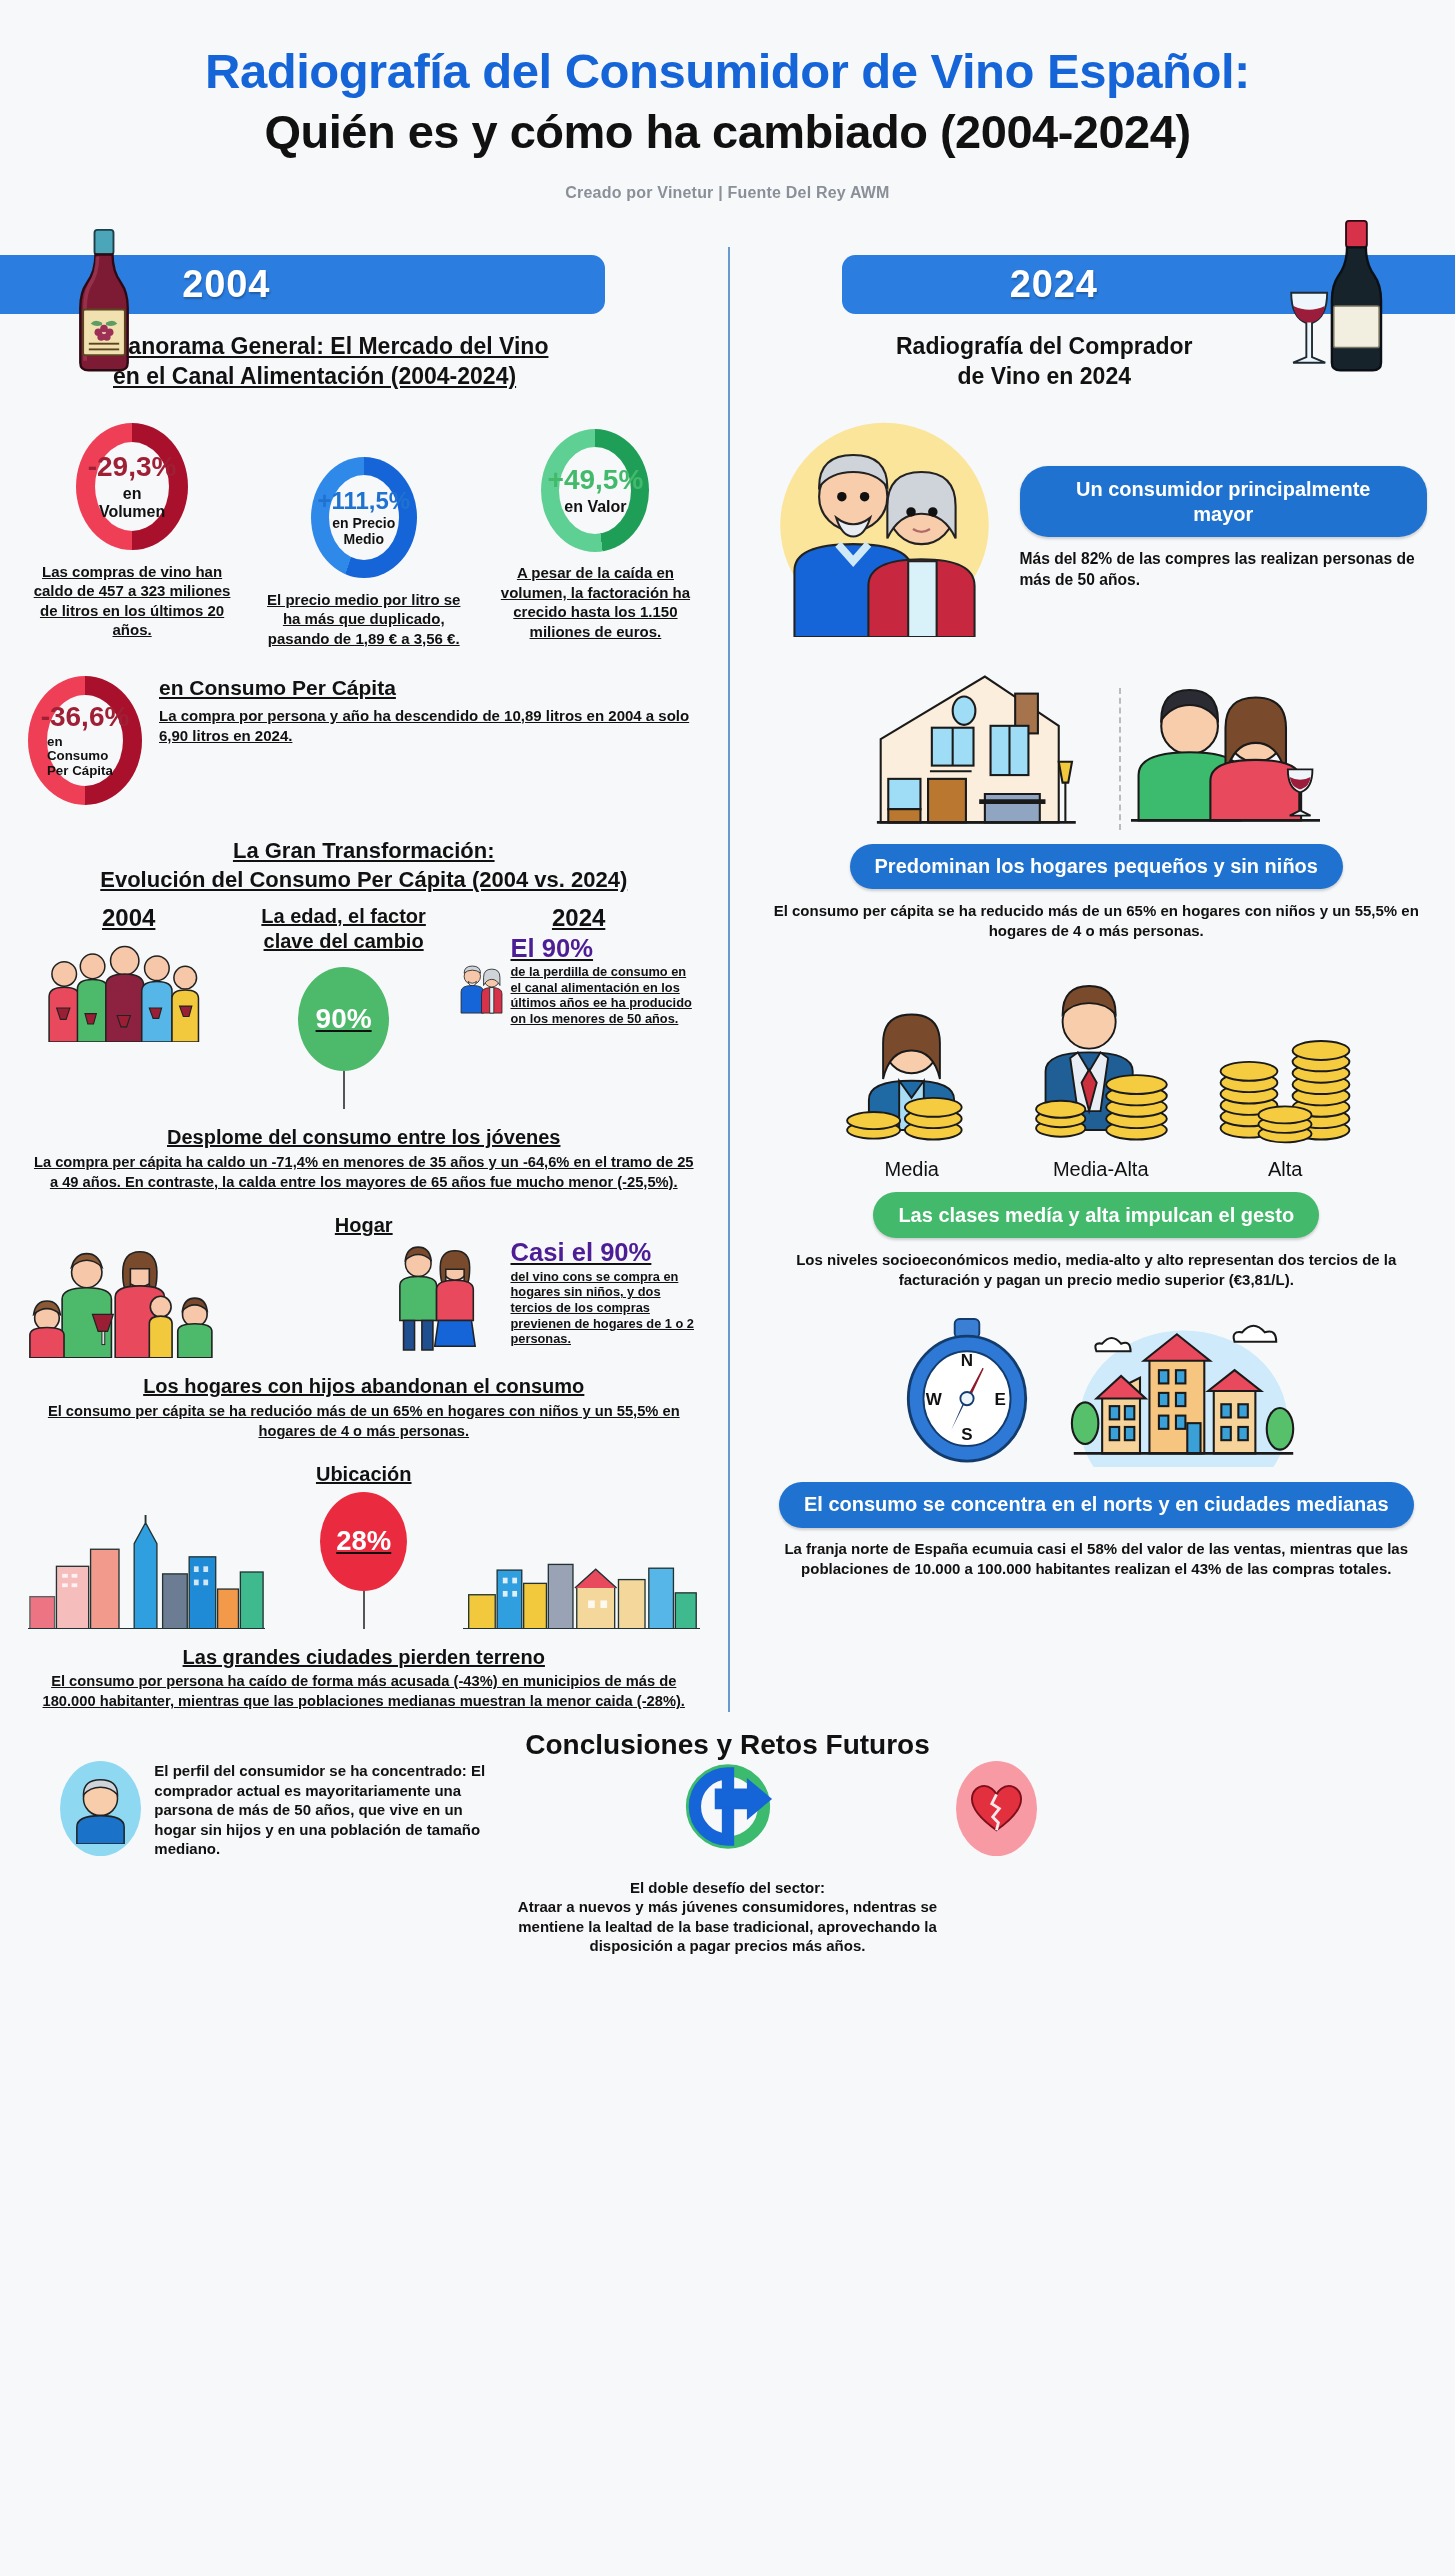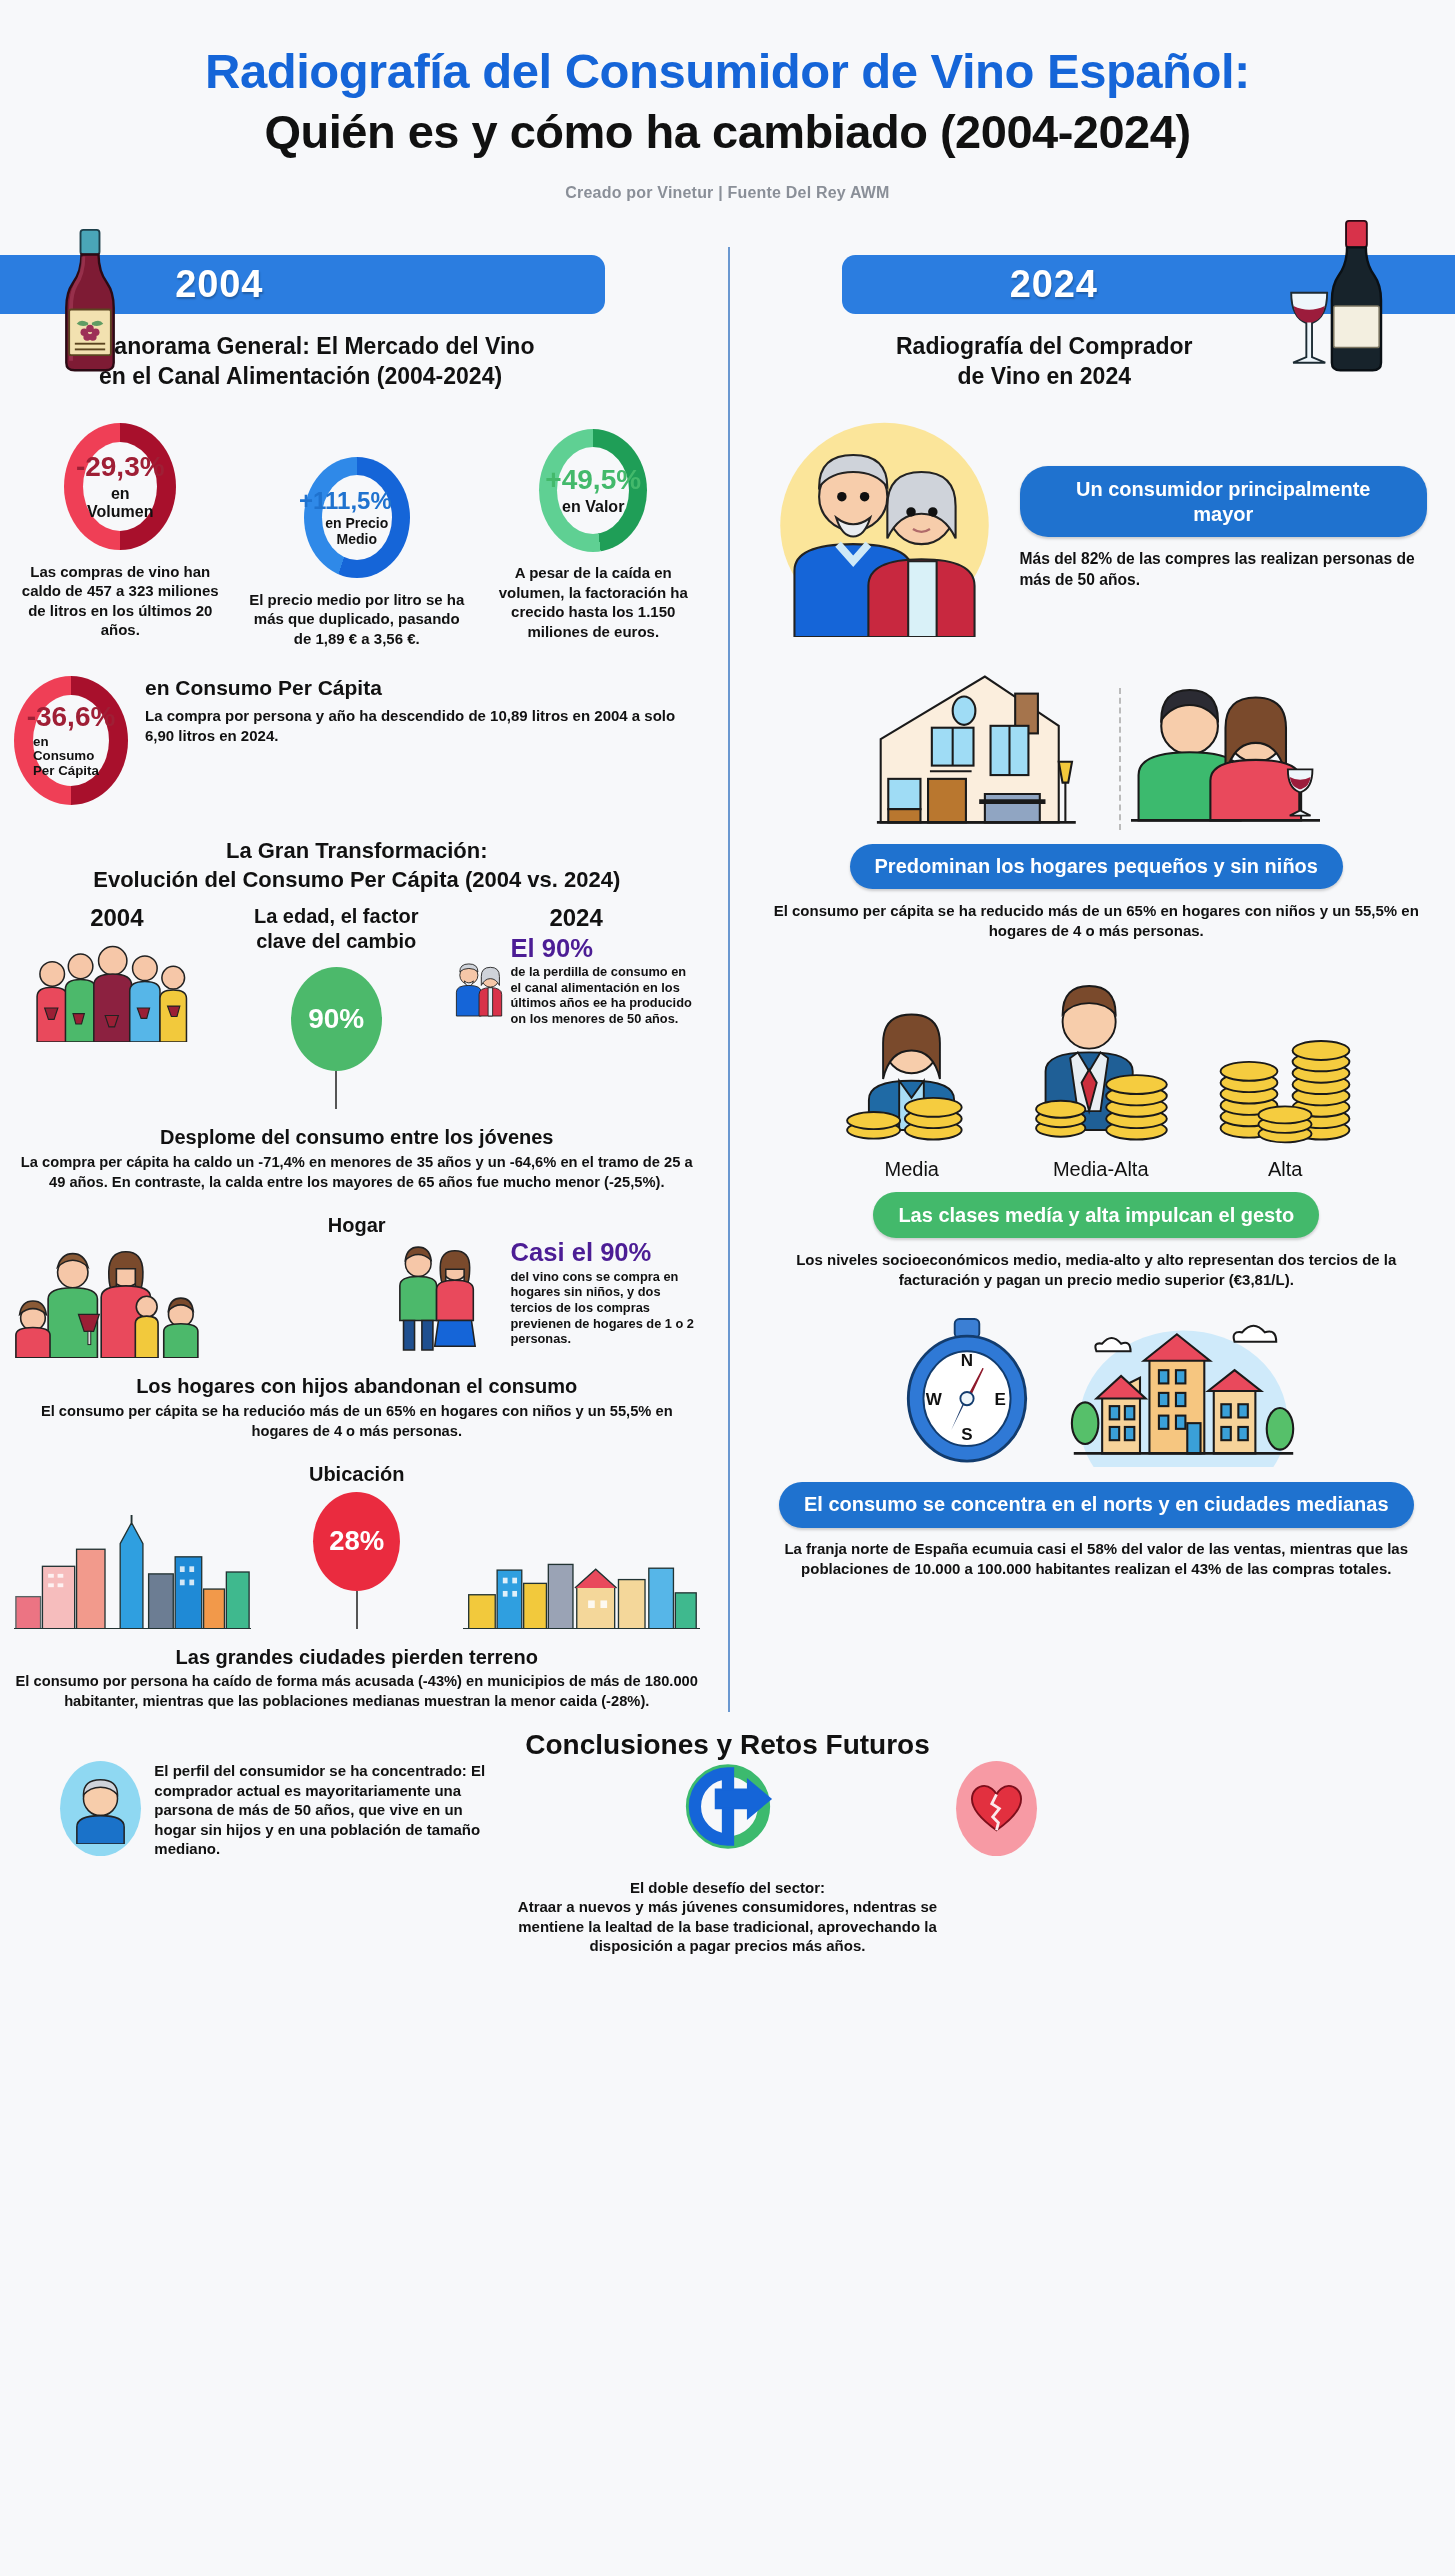--- a/index.html
+++ b/index.html
@@ -22,21 +22,21 @@
     letter-spacing: -0.5px; line-height: 1.15; margin-top: 5.7px;
   }
   .credit {
     font-size: 16px; font-weight: bold; color: #8a8f98;
     margin-top: 25px; letter-spacing: 0.2px;
   }
 
   
   .columns { display: flex; position: relative; margin-top: 36px; }
   .col { width: 50%; position: relative; }
-  .col-left { padding: 0 28px 0 14px; }
+  .col-left { padding: 0 28px 0 28px; text-decoration: underline; }
   .col-right { padding: 0 28px 0 38px; }
   .divider {
     position: absolute; left: 50%; top: 9.5px; bottom: 0;
     width: 2.8px; background: #3b78c2; opacity: .75;
   }
 
   
   .year-banner-wrap { position: relative; height: 91px; }
   .year-band {
     position: absolute; top: 17px; height: 59px;
@@ -197,21 +197,21 @@
           <div class="donut-inner" style="width:74px;height:89px;">
             <div class="donut-big" style="color:#9f1f35;">-29,3%</div>
             <div class="donut-sub">en Volumen</div>
           </div>
         </div>
         <div class="donut-caption">Las compras de vino han caldo de 457 a 323 miliones de litros en los últimos 20 años.</div>
       </div>
 
       <div class="donut-item" style="width:32%;padding-top:34px;">
         <div class="donut" style="width:106px;height:121px;margin:0 auto;background:conic-gradient(#1565d8 0 55%, #2f89e8 55% 100%);">
-          <div class="donut-inner" style="width:70px;height:85px;align-items:flex-end;">
+          <div class="donut-inner" style="width:70px;height:85px;">
             <div class="donut-big" style="color:#1f72cf;font-size:24px;">+111,5%</div>
             <div class="donut-sub" style="font-size:14px;">en Precio Medio</div>
           </div>
         </div>
         <div class="donut-caption">El precio medio por litro se ha más que duplicado, pasando de 1,89 € a 3,56 €.</div>
       </div>
 
       <div class="donut-item" style="width:31%;padding-top:5.7px;">
         <div class="donut" style="width:108px;height:123px;margin:0 auto;background:conic-gradient(#1f9e57 0 48%, #5fd093 48% 100%);">
           <div class="donut-inner" style="width:72px;height:87px;">

